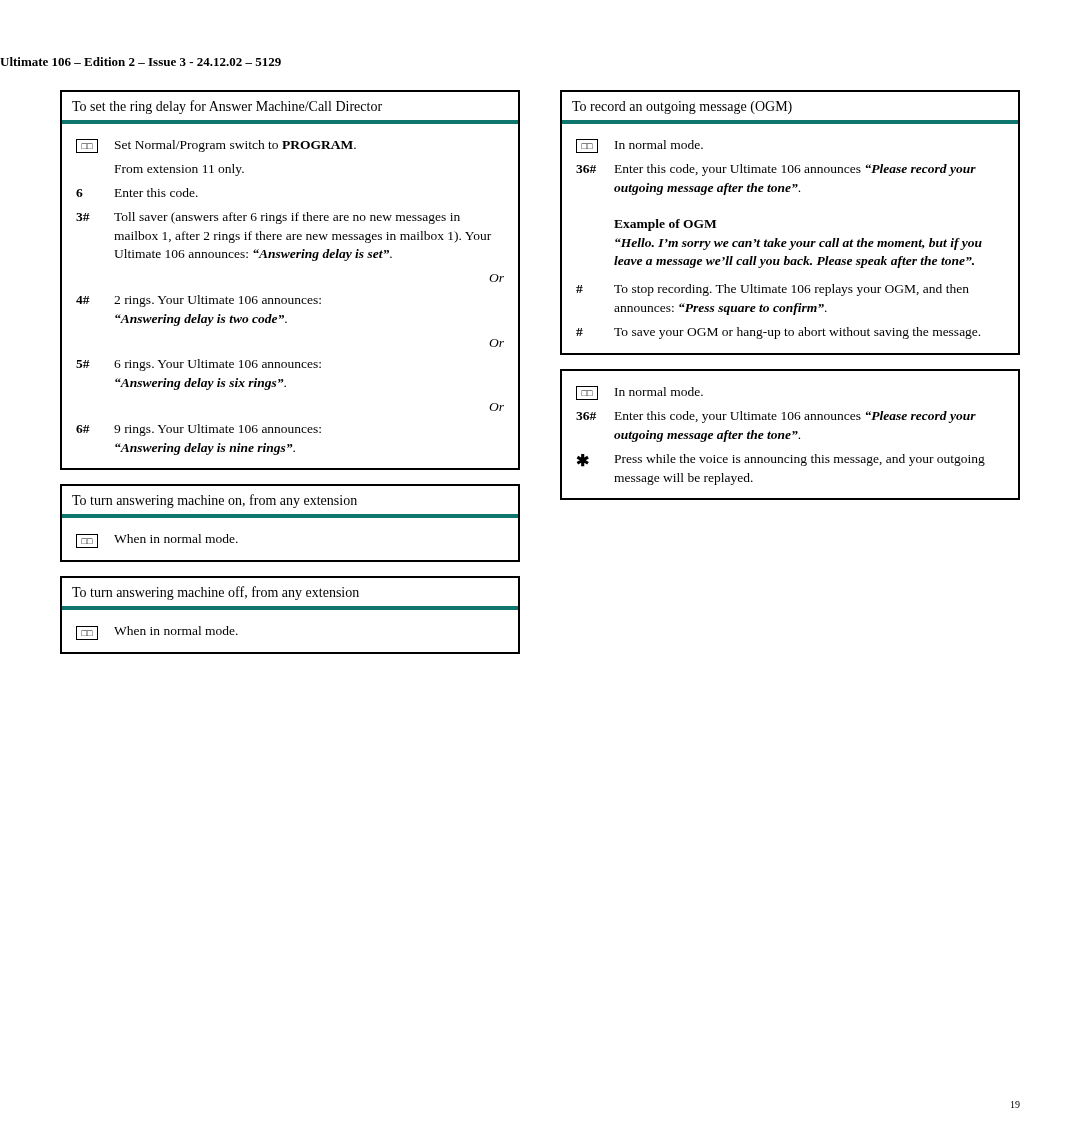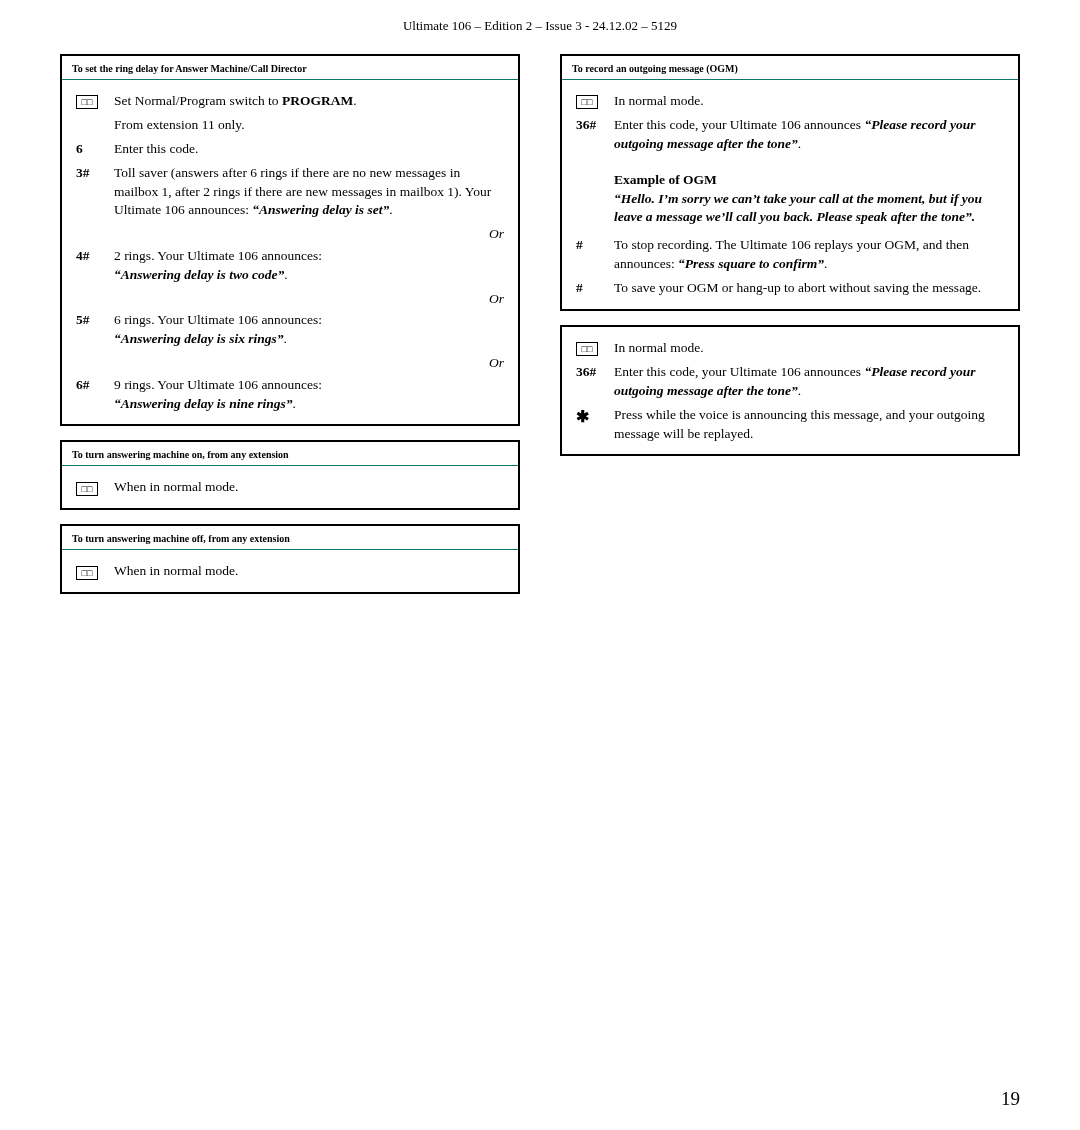--- a/index.html
+++ b/index.html
@@ -6,47 +6,48 @@
     body {
       background: #fff;
       font-family: Times New Roman, serif;
       font-size: 13.5px;
       color: #000;
       width: 1080px;
       min-height: 1130px;
       position: relative;
     }
     .page-header {
-      text-align: center;
+      text-align: left;
       padding: 18px 0 10px 0;
       font-size: 13px;
-      font-weight: normal;
+      font-weight: bold;
+      margin-top: 36px;
     }
     .main-content {
       display: grid;
       grid-template-columns: 1fr 1fr;
       gap: 0;
       padding: 10px 60px 0 60px;
     }
     .left-col {
       padding-right: 20px;
     }
     .right-col {
       padding-left: 20px;
     }
     .section-box {
       border: 2px solid #000;
       margin-bottom: 14px;
     }
     .section-title {
       background: #fff;
       padding: 7px 10px 5px 10px;
-      font-size: 10px;
-      font-weight: bold;
-      border-bottom: 1px solid #0f766e;
+      font-size: 14px;
+      font-weight: normal;
+      border-bottom: 4px solid #0f766e;
     }
     .section-body {
       padding: 10px 10px 8px 10px;
     }
     .instruction-table {
       width: 100%;
       border-collapse: collapse;
     }
     .instruction-table td {
       vertical-align: top;
@@ -92,21 +93,21 @@
       font-weight: bold;
     }
     .example-block {
       margin-top: 12px;
       margin-bottom: 4px;
     }
     .page-number {
       position: absolute;
       bottom: 20px;
       right: 60px;
-      font-size: 19px;
+      font-size: 10px;
     }
     .gap-row td {
       padding-top: 0;
       padding-bottom: 0;
       height: 4px;
       text-align: right;
     }
   </style>
 </head>
 <body>

